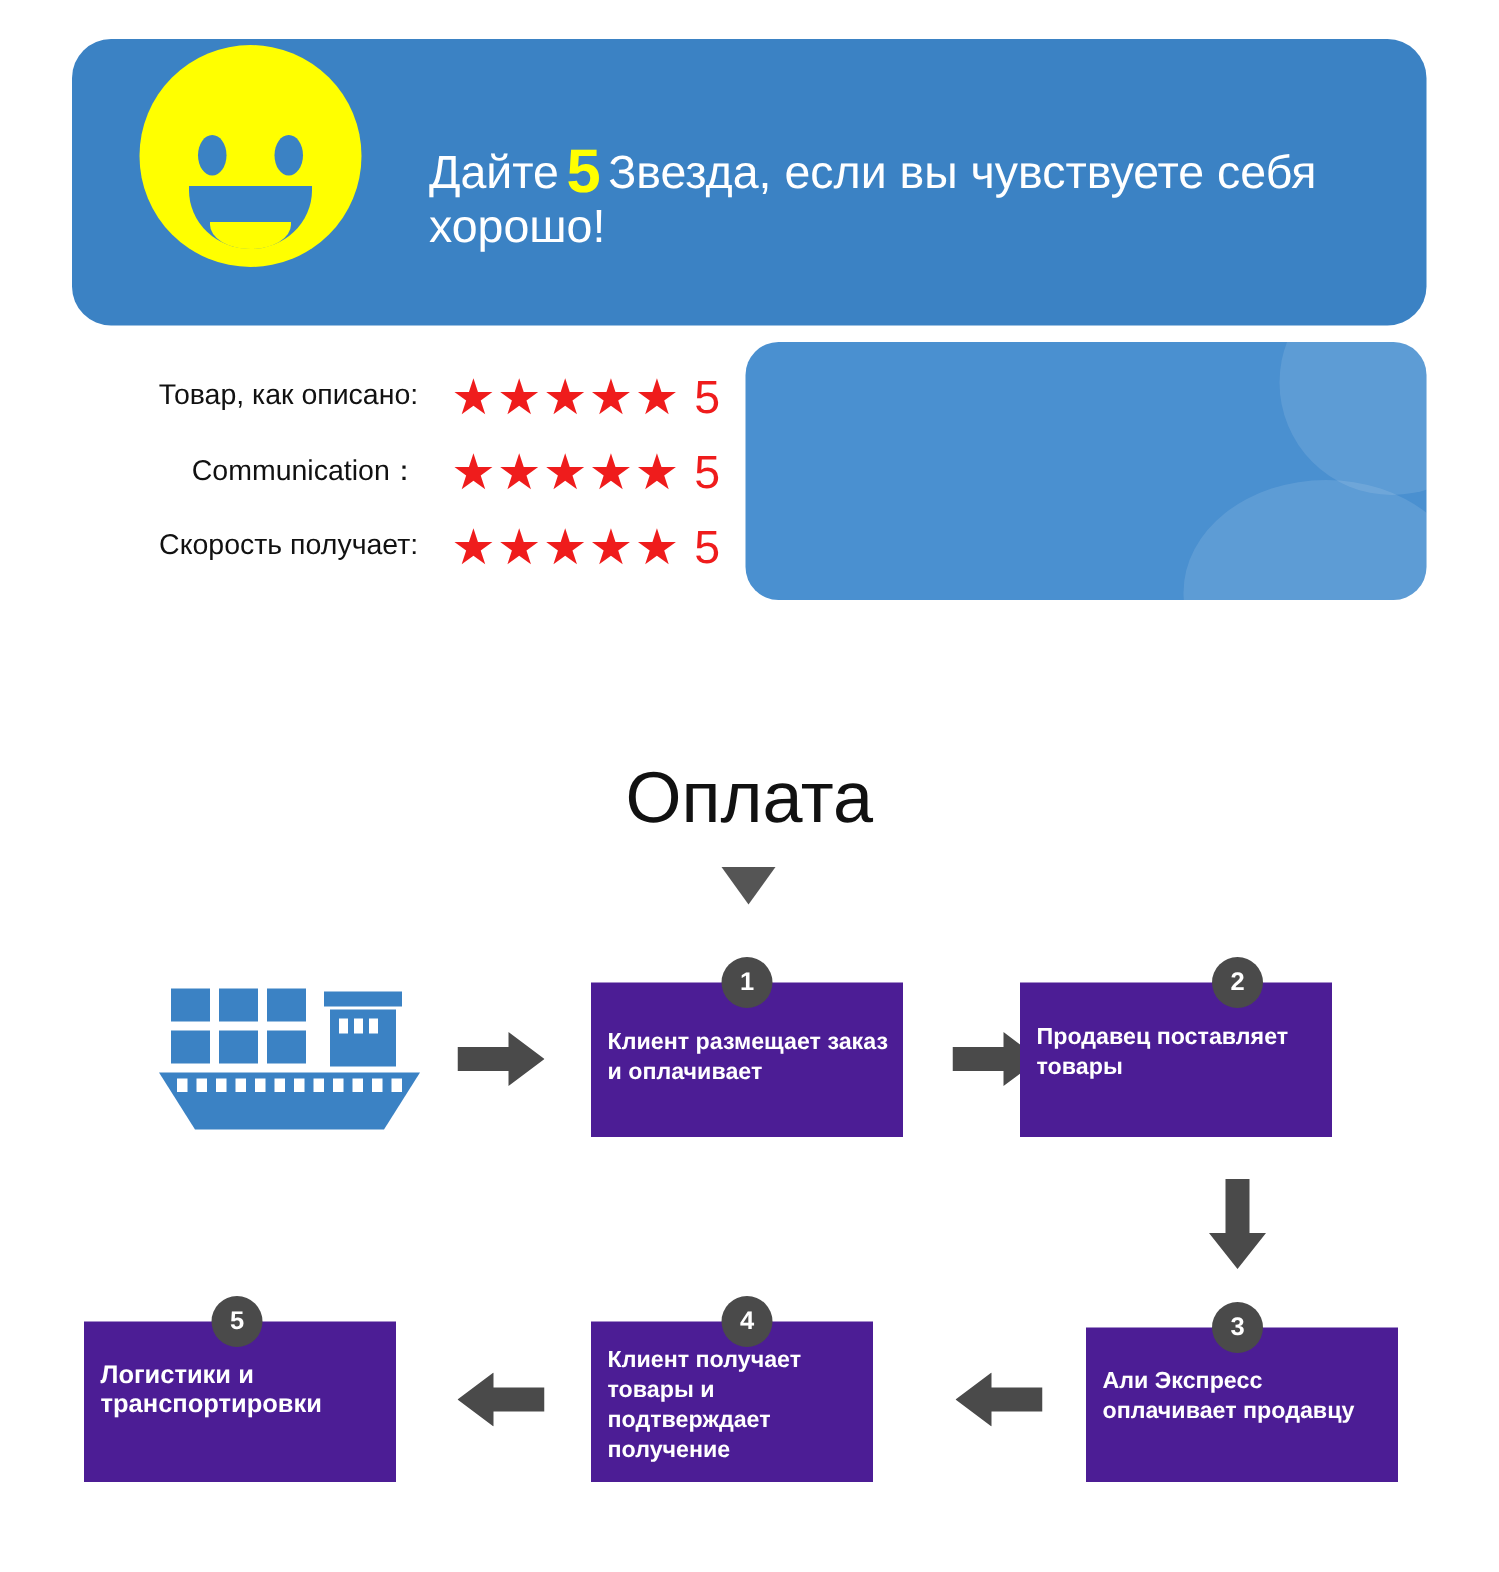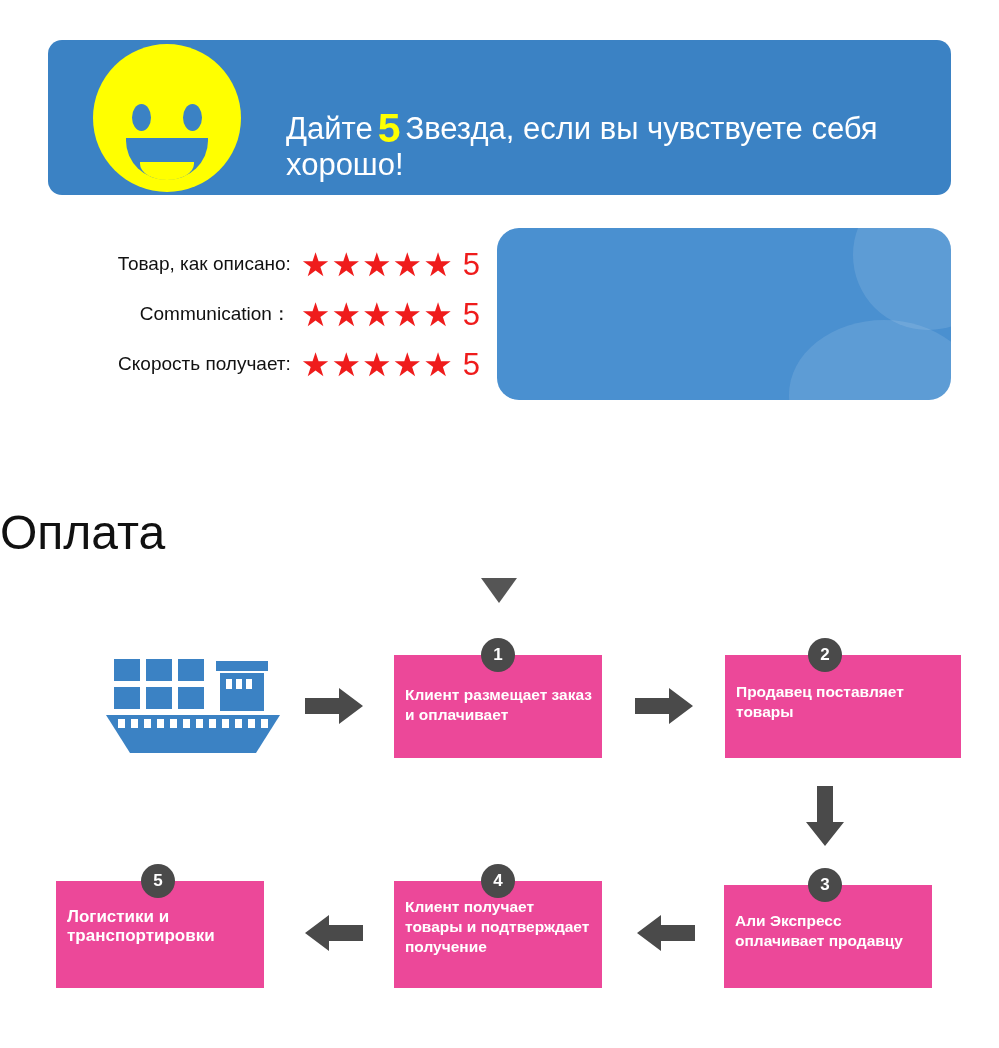--- a/index.html
+++ b/index.html
@@ -12,25 +12,25 @@
     height: 1048px;
     position: relative;
     font-family: "Liberation Sans", sans-serif;
     overflow: hidden;
   }
 
   
   .banner {
     position: absolute;
     left: 48px;
-    top: 40px;
+    top: 26px;
     width: 903px;
-    height: 155px;
+    height: 191px;
     background: #3b82c4;
-    border-radius: 14px;
+    border-radius: 26px;
     box-sizing: border-box;
   }
   .smiley {
     position: absolute;
     left: 45px;
     top: 26px;
     width: 148px;
     height: 104px;
   }
   .smiley-face {
@@ -101,21 +101,21 @@
     display: flex;
     align-items: center;
     justify-content: flex-end;
     height: 48px;
     margin-bottom: 2px;
   }
   .rating-label {
     font-size: 19px;
     color: #111111;
     white-space: nowrap;
-    margin-right: 10px;
+    margin-right: 22px;
   }
   .stars {
     color: #ef1c1c;
     font-size: 33px;
     letter-spacing: 1px;
     line-height: 1;
     white-space: nowrap;
   }
   .rating-score {
     font-size: 31px;
@@ -163,21 +163,21 @@
     font-weight: 700;
     line-height: 26px;
   }
 
   
   .payment-title {
     position: absolute;
     left: 0;
     top: 505px;
     width: 999px;
-    text-align: left;
+    text-align: center;
     font-size: 48px;
     color: #111111;
   }
   .down-caret {
     position: absolute;
     left: 481px;
     top: 578px;
     width: 0;
     height: 0;
     border-left: 18px solid transparent;
@@ -190,21 +190,21 @@
     position: absolute;
     left: 104px;
     top: 655px;
     width: 178px;
     height: 104px;
   }
   .ship svg { display: block; }
 
   .flow-box {
     position: absolute;
-    background: #ec4899;
+    background: #4c1d95;
     color: #ffffff;
     font-weight: 700;
     box-sizing: border-box;
   }
   .flow-box .txt {
     position: absolute;
     left: 11px;
     right: 8px;
     font-size: 15.5px;
     line-height: 20px;
@@ -219,29 +219,29 @@
     font-size: 17px;
     font-weight: 700;
     text-align: center;
     line-height: 34px;
   }
 
   #box1 { left: 394px; top: 655px; width: 208px; height: 103px; }
   #box1 .txt { top: 30px; }
   #badge1 { left: 481px; top: 638px; }
 
-  #box2 { left: 725px; top: 655px; width: 236px; height: 103px; padding-left: 14px; }
+  #box2 { left: 680px; top: 655px; width: 208px; height: 103px; padding-left: 14px; }
   #box2 .txt { top: 27px; }
   #badge2 { left: 808px; top: 638px; }
 
   #box3 { left: 724px; top: 885px; width: 208px; height: 103px; padding-left: 32px; }
   #box3 .txt { top: 26px; }
   #badge3 { left: 808px; top: 868px; }
 
-  #box4 { left: 394px; top: 881px; width: 208px; height: 107px; padding-left: 47px; }
+  #box4 { left: 394px; top: 881px; width: 188px; height: 107px; padding-left: 47px; }
   #box4 .txt { top: 16px; }
   #badge4 { left: 481px; top: 864px; }
 
   #box5 { left: 56px; top: 881px; width: 208px; height: 107px; }
   #box5 .txt { top: 26px; font-size: 17px; line-height: 19px; }
   #badge5 { left: 141px; top: 864px; }
 
   
   .arr {
     position: absolute;

